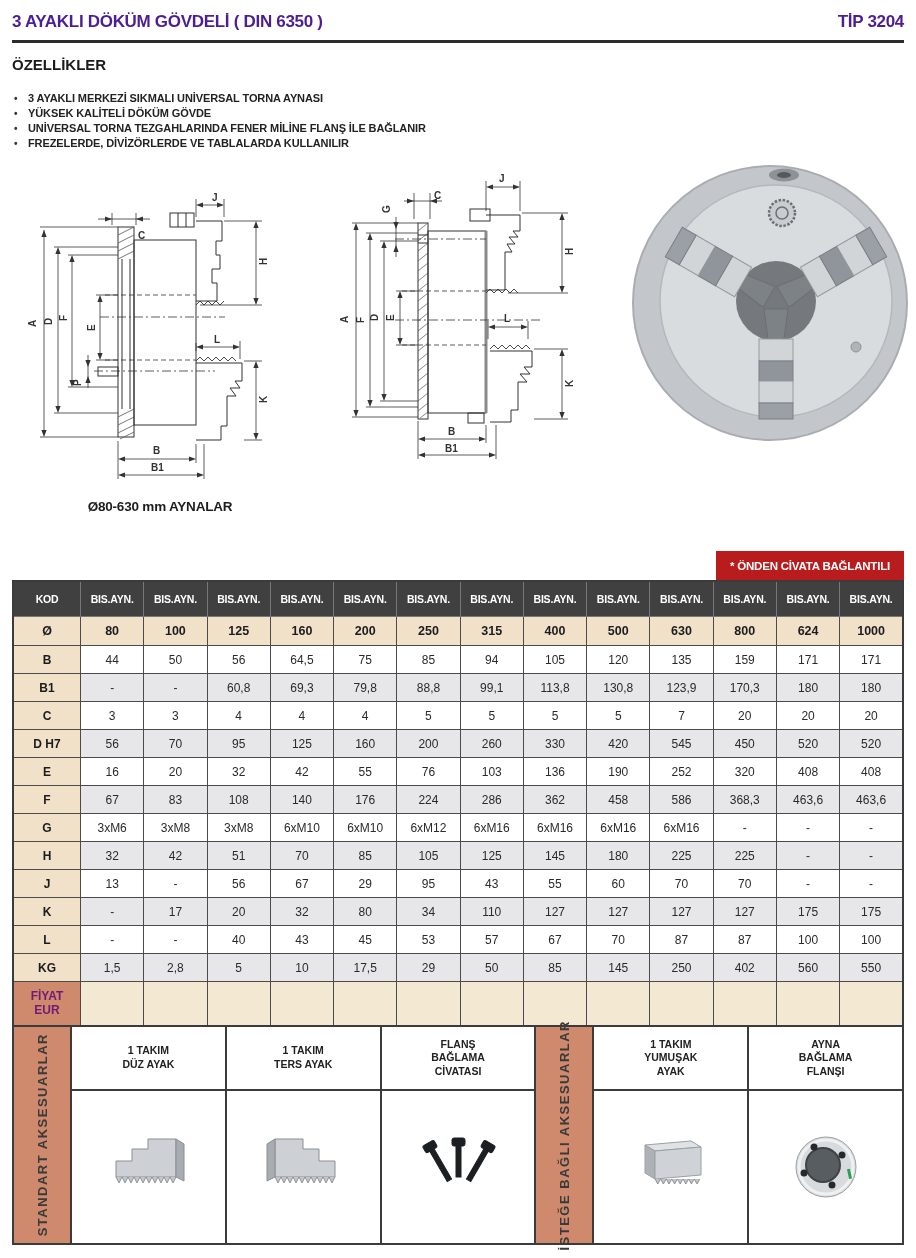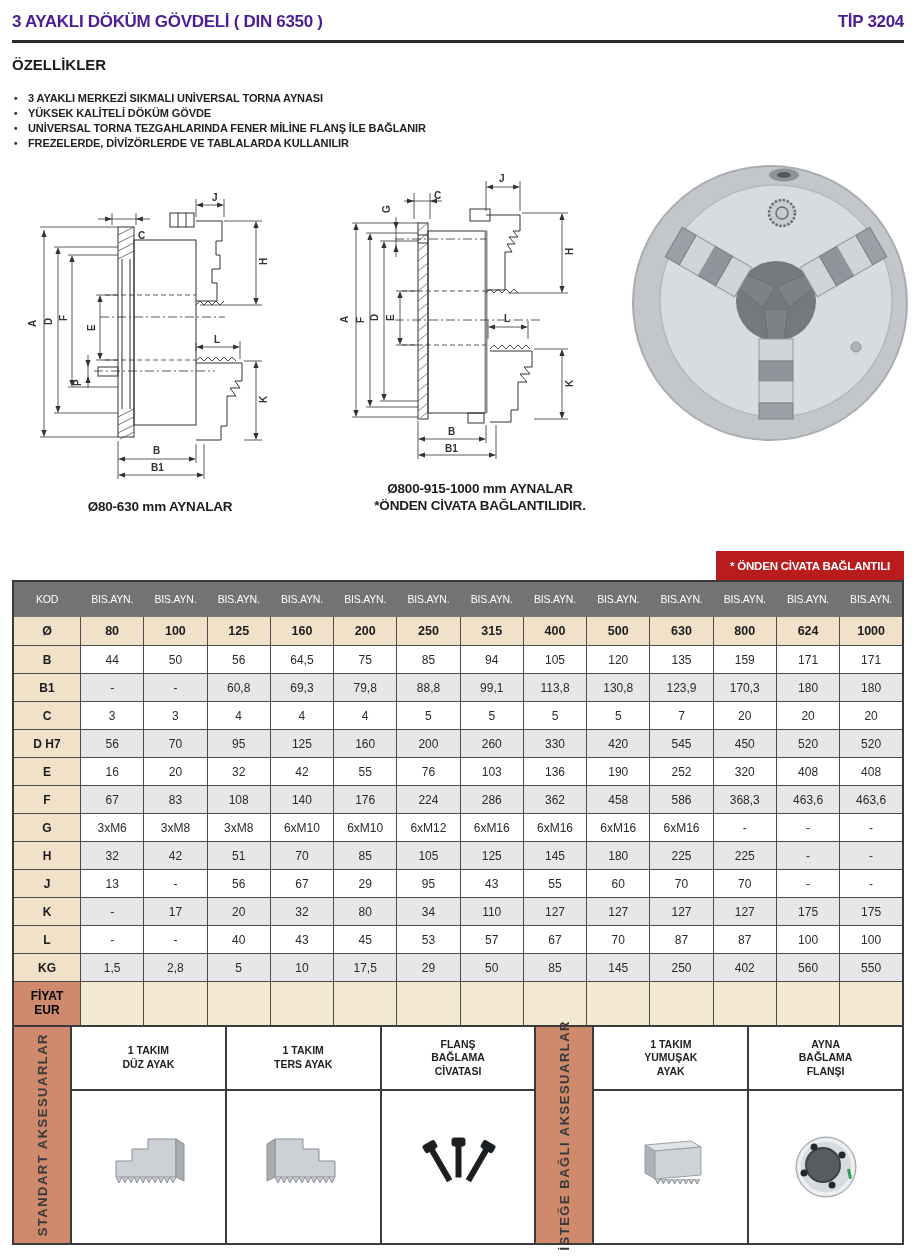--- a/index.html
+++ b/index.html
@@ -27,27 +27,27 @@
   .caption-right{left:318px;top:326px;width:324px;line-height:1.25;white-space:pre-line;}
 
   
   .banner{position:absolute;top:551px;right:12px;width:188px;height:29px;background:#b91c1c;color:#fff;
     display:flex;align-items:center;justify-content:center;font-weight:bold;font-size:11.5px;letter-spacing:-0.2px;}
 
   
   .main-table{position:absolute;top:580px;left:12px;width:892px;border-collapse:collapse;table-layout:fixed;
     border:2px solid #3b3b3d;}
   .main-table th,.main-table td{border:1px solid #4b4b4d;text-align:center;vertical-align:middle;overflow:hidden;}
-  .main-table th{background:#737373;color:#fff;font-size:10.5px;font-weight:normal;height:32px;border-color:#77777a;letter-spacing:-0.2px;}
+  .main-table th{background:#404040;color:#fff;font-size:10.5px;font-weight:bold;height:32px;border-color:#77777a;letter-spacing:-0.2px;}
   .kod-th{width:64px;}
   .row-label{background:#f0e1c8;font-weight:bold;font-size:12px;height:25px;}
   .dia-cell,.row-label.dia{background:#f0e1c8;font-weight:bold;font-size:12.5px;height:26px;}
   .cell{font-size:12px;background:#fff;color:#2a2a2c;}
   tr.shade .cell{background:#e7e7e9;}
-  .price-label{background:#cf8a6e;font-weight:bold;font-size:12px;line-height:1.15;white-space:pre-line;height:42px;color:#000000;}
+  .price-label{background:#cf8a6e;font-weight:bold;font-size:12px;line-height:1.15;white-space:pre-line;height:42px;color:#701a75;}
   .price-cell{background:#f3e9d3;}
 
   
   .accessories{position:absolute;top:1025px;left:12px;width:892px;height:220px;display:flex;}
   .acc-bar{width:56px;flex:0 0 56px;background:#cf8a6e;border:2px solid #3b3b3d;display:flex;align-items:center;justify-content:center;}
   .acc-bar + .acc-col,.acc-col + .acc-col,.acc-col + .acc-bar{margin-left:-2px;}
   .acc-bar span{writing-mode:vertical-rl;transform:rotate(180deg);font-weight:bold;font-size:13px;letter-spacing:1.5px;color:#3a3a3a;white-space:nowrap;}
   .acc-col{flex:1;display:flex;flex-direction:column;border:2px solid #3b3b3d;background:#fff;}
   .acc-head{height:62px;flex:0 0 62px;border-bottom:2px solid #3b3b3d;display:flex;align-items:center;justify-content:center;
     text-align:center;font-weight:bold;font-size:10.5px;line-height:1.3;white-space:pre-line;color:#222;}
@@ -323,22 +323,20 @@
             <rect x="-17" y="102" width="34" height="16" fill="#9aa0a6" stroke="#7a8086"></rect>
           </g>
         </g>
       </g>
       <circle cx="150" cy="62" r="13" fill="#c9ccd0" stroke="#6b6f74" stroke-width="2.5" stroke-dasharray="2.5,1.6"></circle>
       <circle cx="150" cy="62" r="6" fill="none" stroke="#6b6f74" stroke-width="1.5"></circle>
       <circle cx="224" cy="196" r="5" fill="#b0b4b8" stroke="#8d9297"></circle>
     </svg>
 
     <div class="caption caption-left">Ø80-630 mm AYNALAR</div>
-    <div class="caption caption-right">Ø800-915-1000 mm AYNALAR
-*ÖNDEN CİVATA BAĞLANTILIDIR.</div>
   </div>
 
   <div class="banner">* ÖNDEN CİVATA BAĞLANTILI</div>
 
   <table class="main-table">
     <thead>
         <tr>
           <th class="kod-th">KOD</th>
           <th class="col-th">BIS.AYN.</th>
           <th class="col-th">BIS.AYN.</th>

